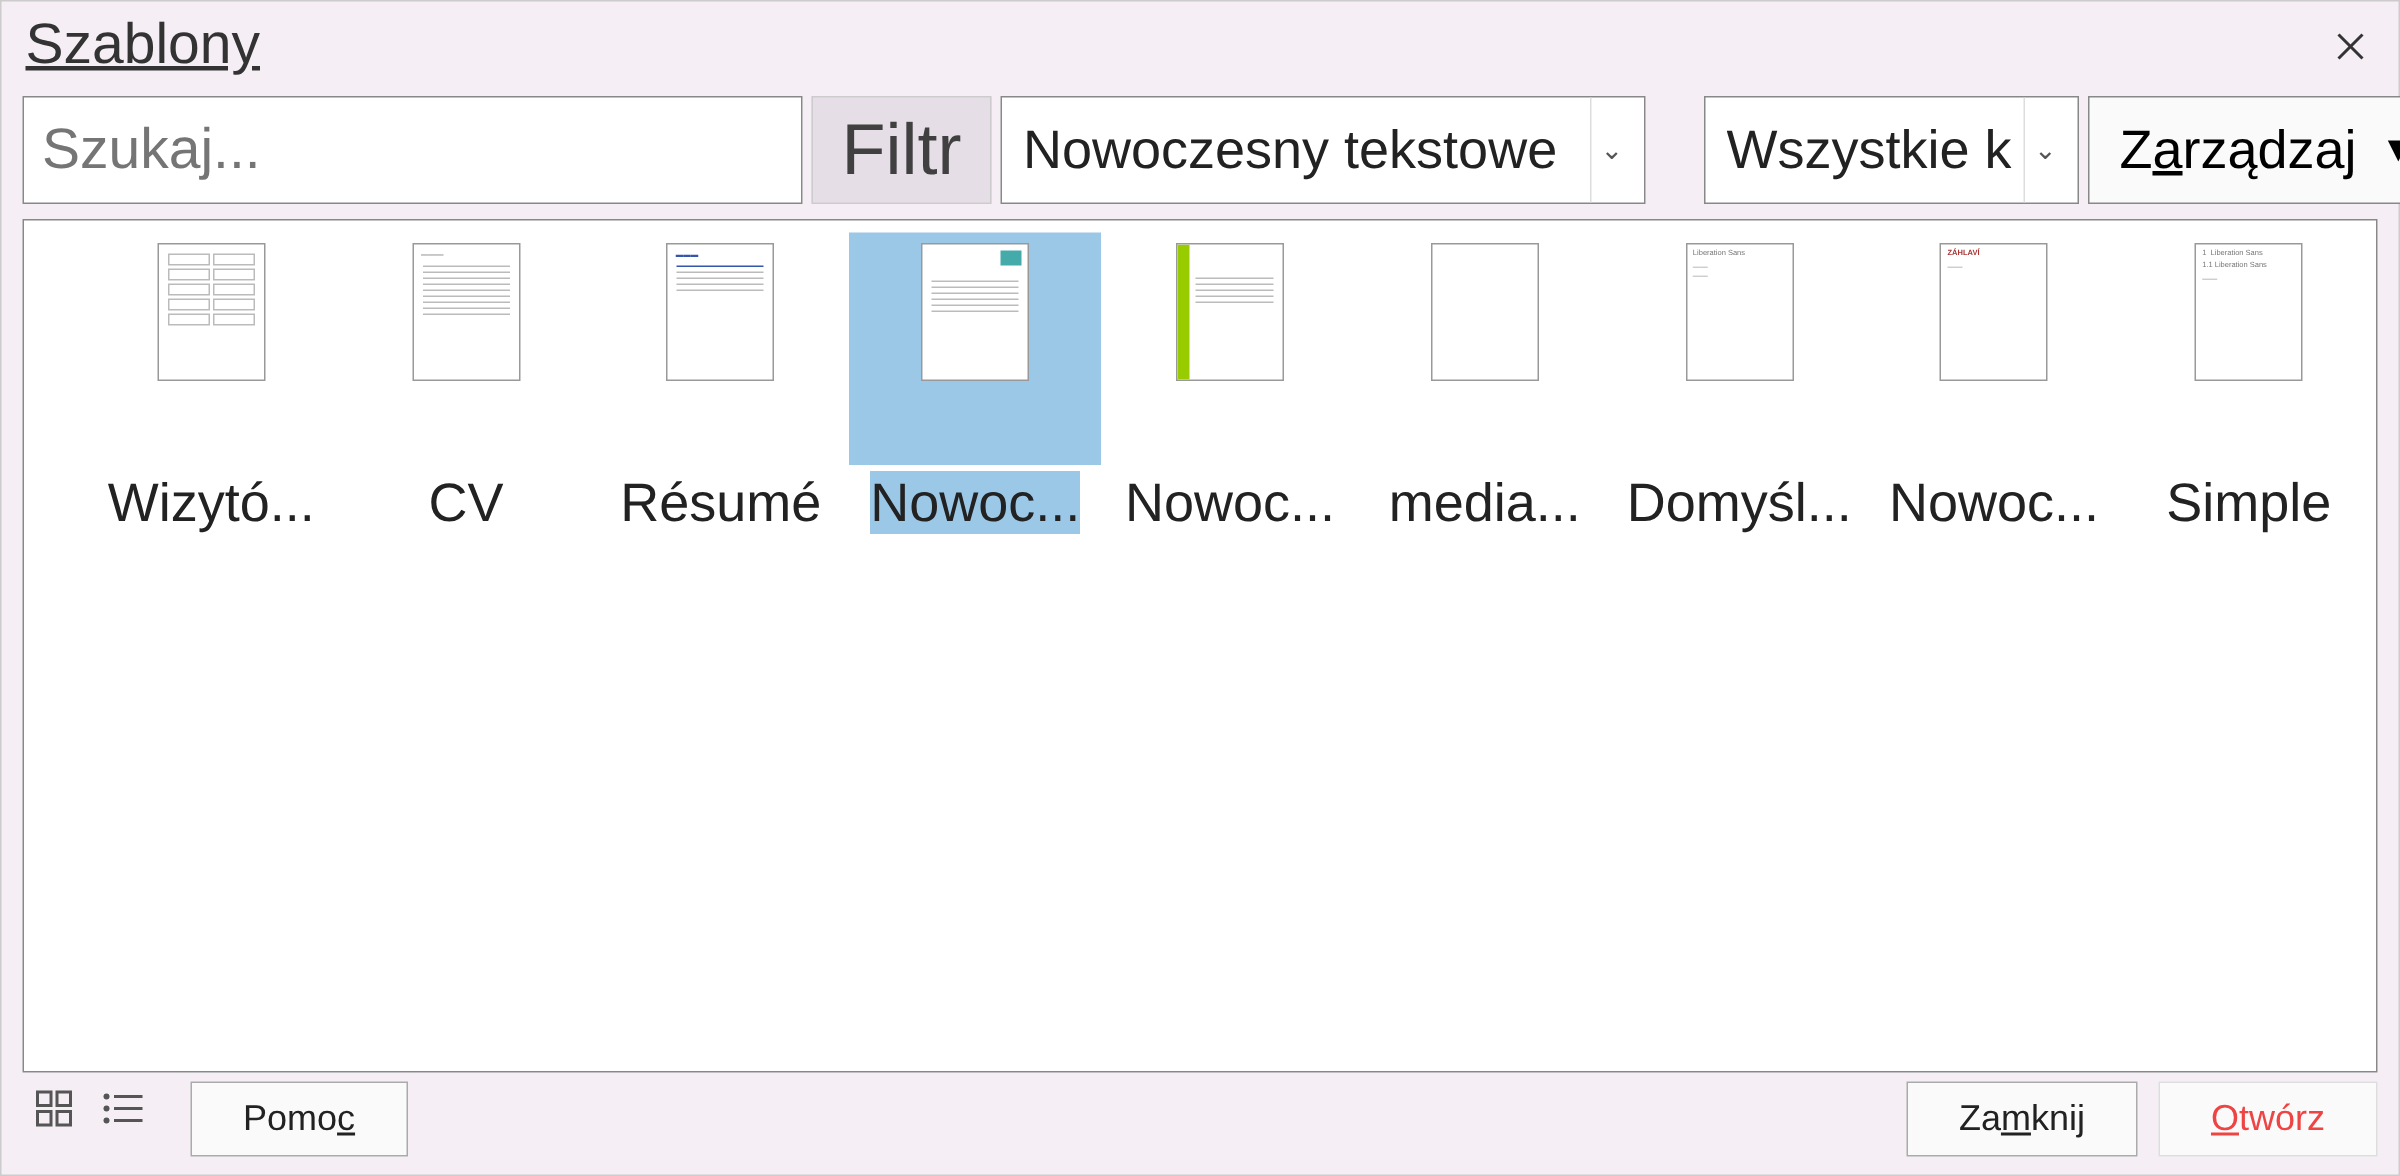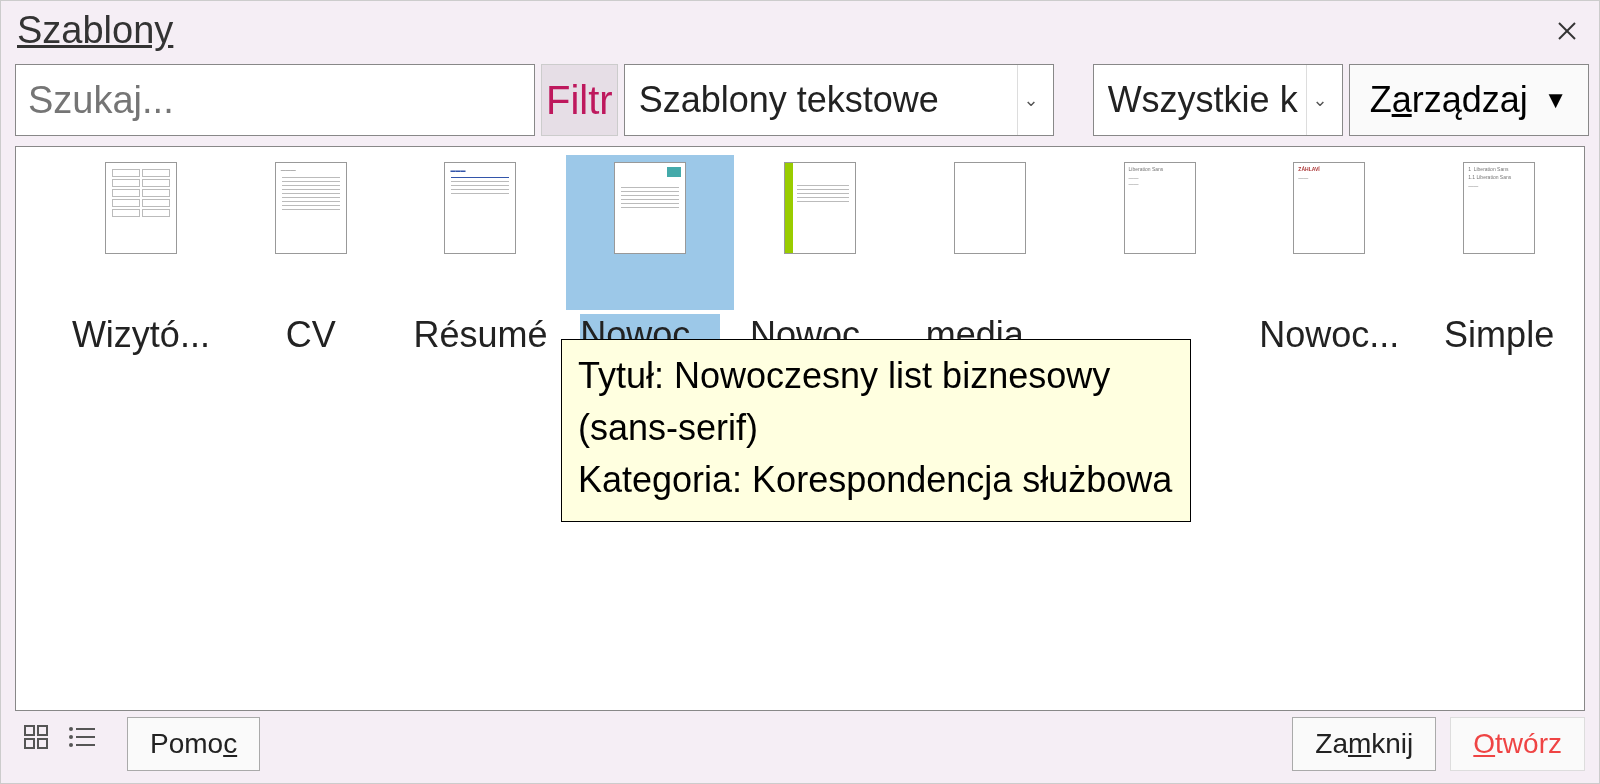--- a/index.html
+++ b/index.html
@@ -45,25 +45,25 @@
     flex: 0 0 520px;
     height: 72px;
     font-size: 38px;
     padding: 4px 12px;
     border: 1px solid #888;
     background: #fff;
     color: #888;
   }
   .filter-label {
     display:flex; align-items:center;
-    padding: 0 4px;
-    font-size: 40px;
+    padding: 0 19px;
+    font-size: 48px;
     background: #e6dee6;
     border: 1px solid #ccc;
-    color: #be185d;
+    color: #404040;
   }
   .dropdown {
     height: 72px;
     border: 1px solid #888;
     background: #fff;
     display:flex;
     align-items:center;
     padding: 0 8px 0 14px;
     font-size: 36px;
     color: #222;
@@ -189,22 +189,22 @@
   .view-icons svg { display:block; }
   .footer-buttons {
     margin-left:auto;
     display:flex;
     align-items:center;
     gap: 14px;
   }
   .btn {
     border: 1px solid #aaa;
     background: #fafafa;
-    font-size: 28px;
-    padding: 10px 22px;
+    font-size: 24px;
+    padding: 10px 34px;
     color:#222;
   }
   .btn.disabled {
     color:#ef4444;
     border-color:#ddd;
   }
   .help-btn-wrap { padding-left: 8px; }
   .underline-letter { text-decoration: underline; }
 </style>
 </head>
@@ -219,21 +219,21 @@
           <line x1="3" y1="3" x2="19" y2="19" stroke="#333" stroke-width="2"></line>
           <line x1="19" y1="3" x2="3" y2="19" stroke="#333" stroke-width="2"></line>
         </svg>
     </div>
   </div>
 
   <div class="toolbar">
     <input class="search-input" placeholder="Szukaj..." style="">
     <div class="filter-label">Filtr</div>
     <div class="dropdown dd1">
-      <span class="dd-text">Szablony tekstowe</span>
+      <span class="dd-text">Nowoczesny tekstowe</span>
       <span class="dd-arrow">⌄</span>
     </div>
     <div class="dropdown dd2">
       <span class="dd-text">Wszystkie k</span>
       <span class="dd-arrow">⌄</span>
     </div>
     <div class="manage-btn">
       <span><span>Z</span><span class="underline-letter">a</span><span>rządzaj</span></span>
       <span class="tri">▼</span>
     </div>
@@ -341,20 +341,21 @@
       </div>
 
       <div class="tpl">
         <div class="thumb-wrap">
             <div class="thumb">
           <div class="tinytext" style="top:3px;left:4px;">Liberation Sans</div>
           <div class="tinytext" style="top:12px;left:4px;">——</div>
           <div class="tinytext" style="top:18px;left:4px;">——</div>
         </div>
           </div>
+        <div class="label">Domyśl...</div>
       </div>
 
       <div class="tpl">
         <div class="thumb-wrap">
             <div class="thumb">
           <div class="tinytext" style="top:3px;left:4px;color:#a33;font-weight:bold;">ZÁHLAVÍ</div>
           <div class="tinytext" style="top:12px;left:4px;">——</div>
         </div>
           </div>
         <div class="label">Nowoc...</div>
@@ -367,24 +368,20 @@
           <div class="tinytext" style="top:11px;left:4px;">1.1 Liberation Sans</div>
           <div class="tinytext" style="top:20px;left:4px;">——</div>
         </div>
           </div>
         <div class="label">Simple</div>
       </div>
 
     </div>
   </div>
 
-  <div class="tooltip">
-    <div>Tytuł: Nowoczesny list biznesowy (sans-serif)</div>
-    <div>Kategoria: Korespondencja służbowa</div>
-  </div>
 
   <div class="bottom-bar">
     <div class="view-icons">
       <span>
         <svg width="26" height="26" viewBox="0 0 26 26">
           <rect x="2" y="2" width="9" height="9" fill="none" stroke="#555" stroke-width="2"></rect>
           <rect x="15" y="2" width="9" height="9" fill="none" stroke="#555" stroke-width="2"></rect>
           <rect x="2" y="15" width="9" height="9" fill="none" stroke="#555" stroke-width="2"></rect>
           <rect x="15" y="15" width="9" height="9" fill="none" stroke="#555" stroke-width="2"></rect>
         </svg>

